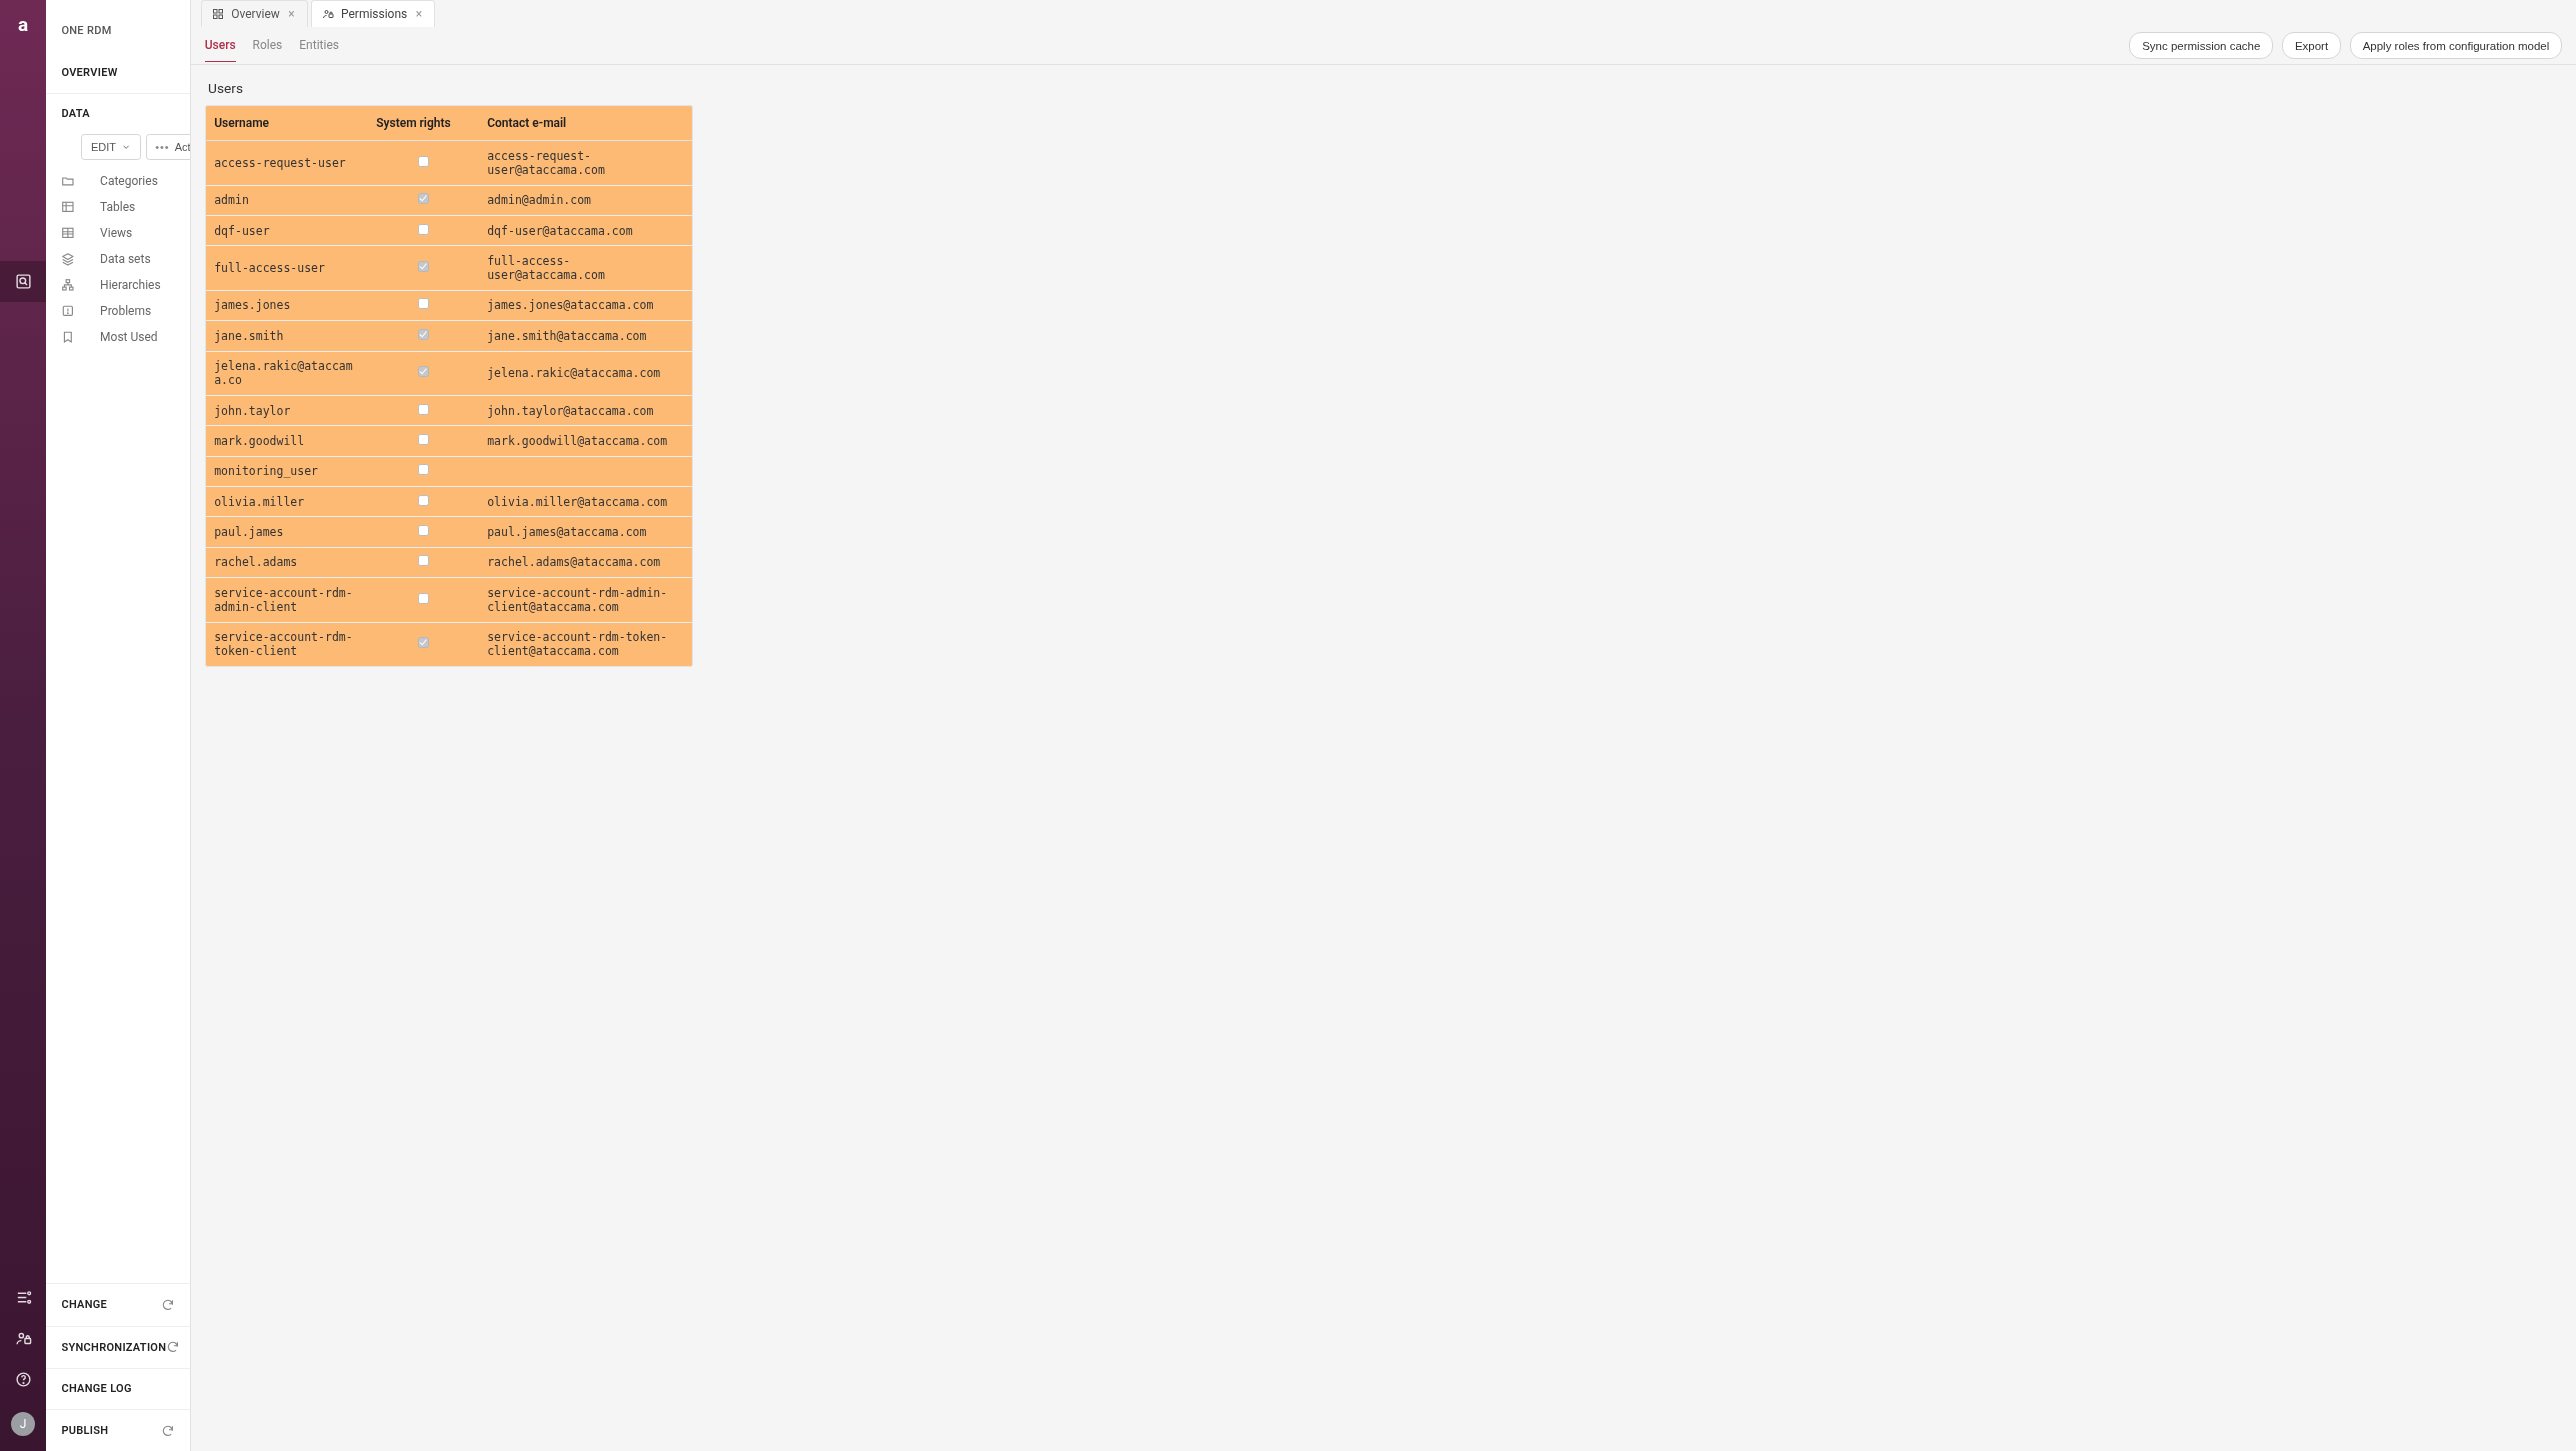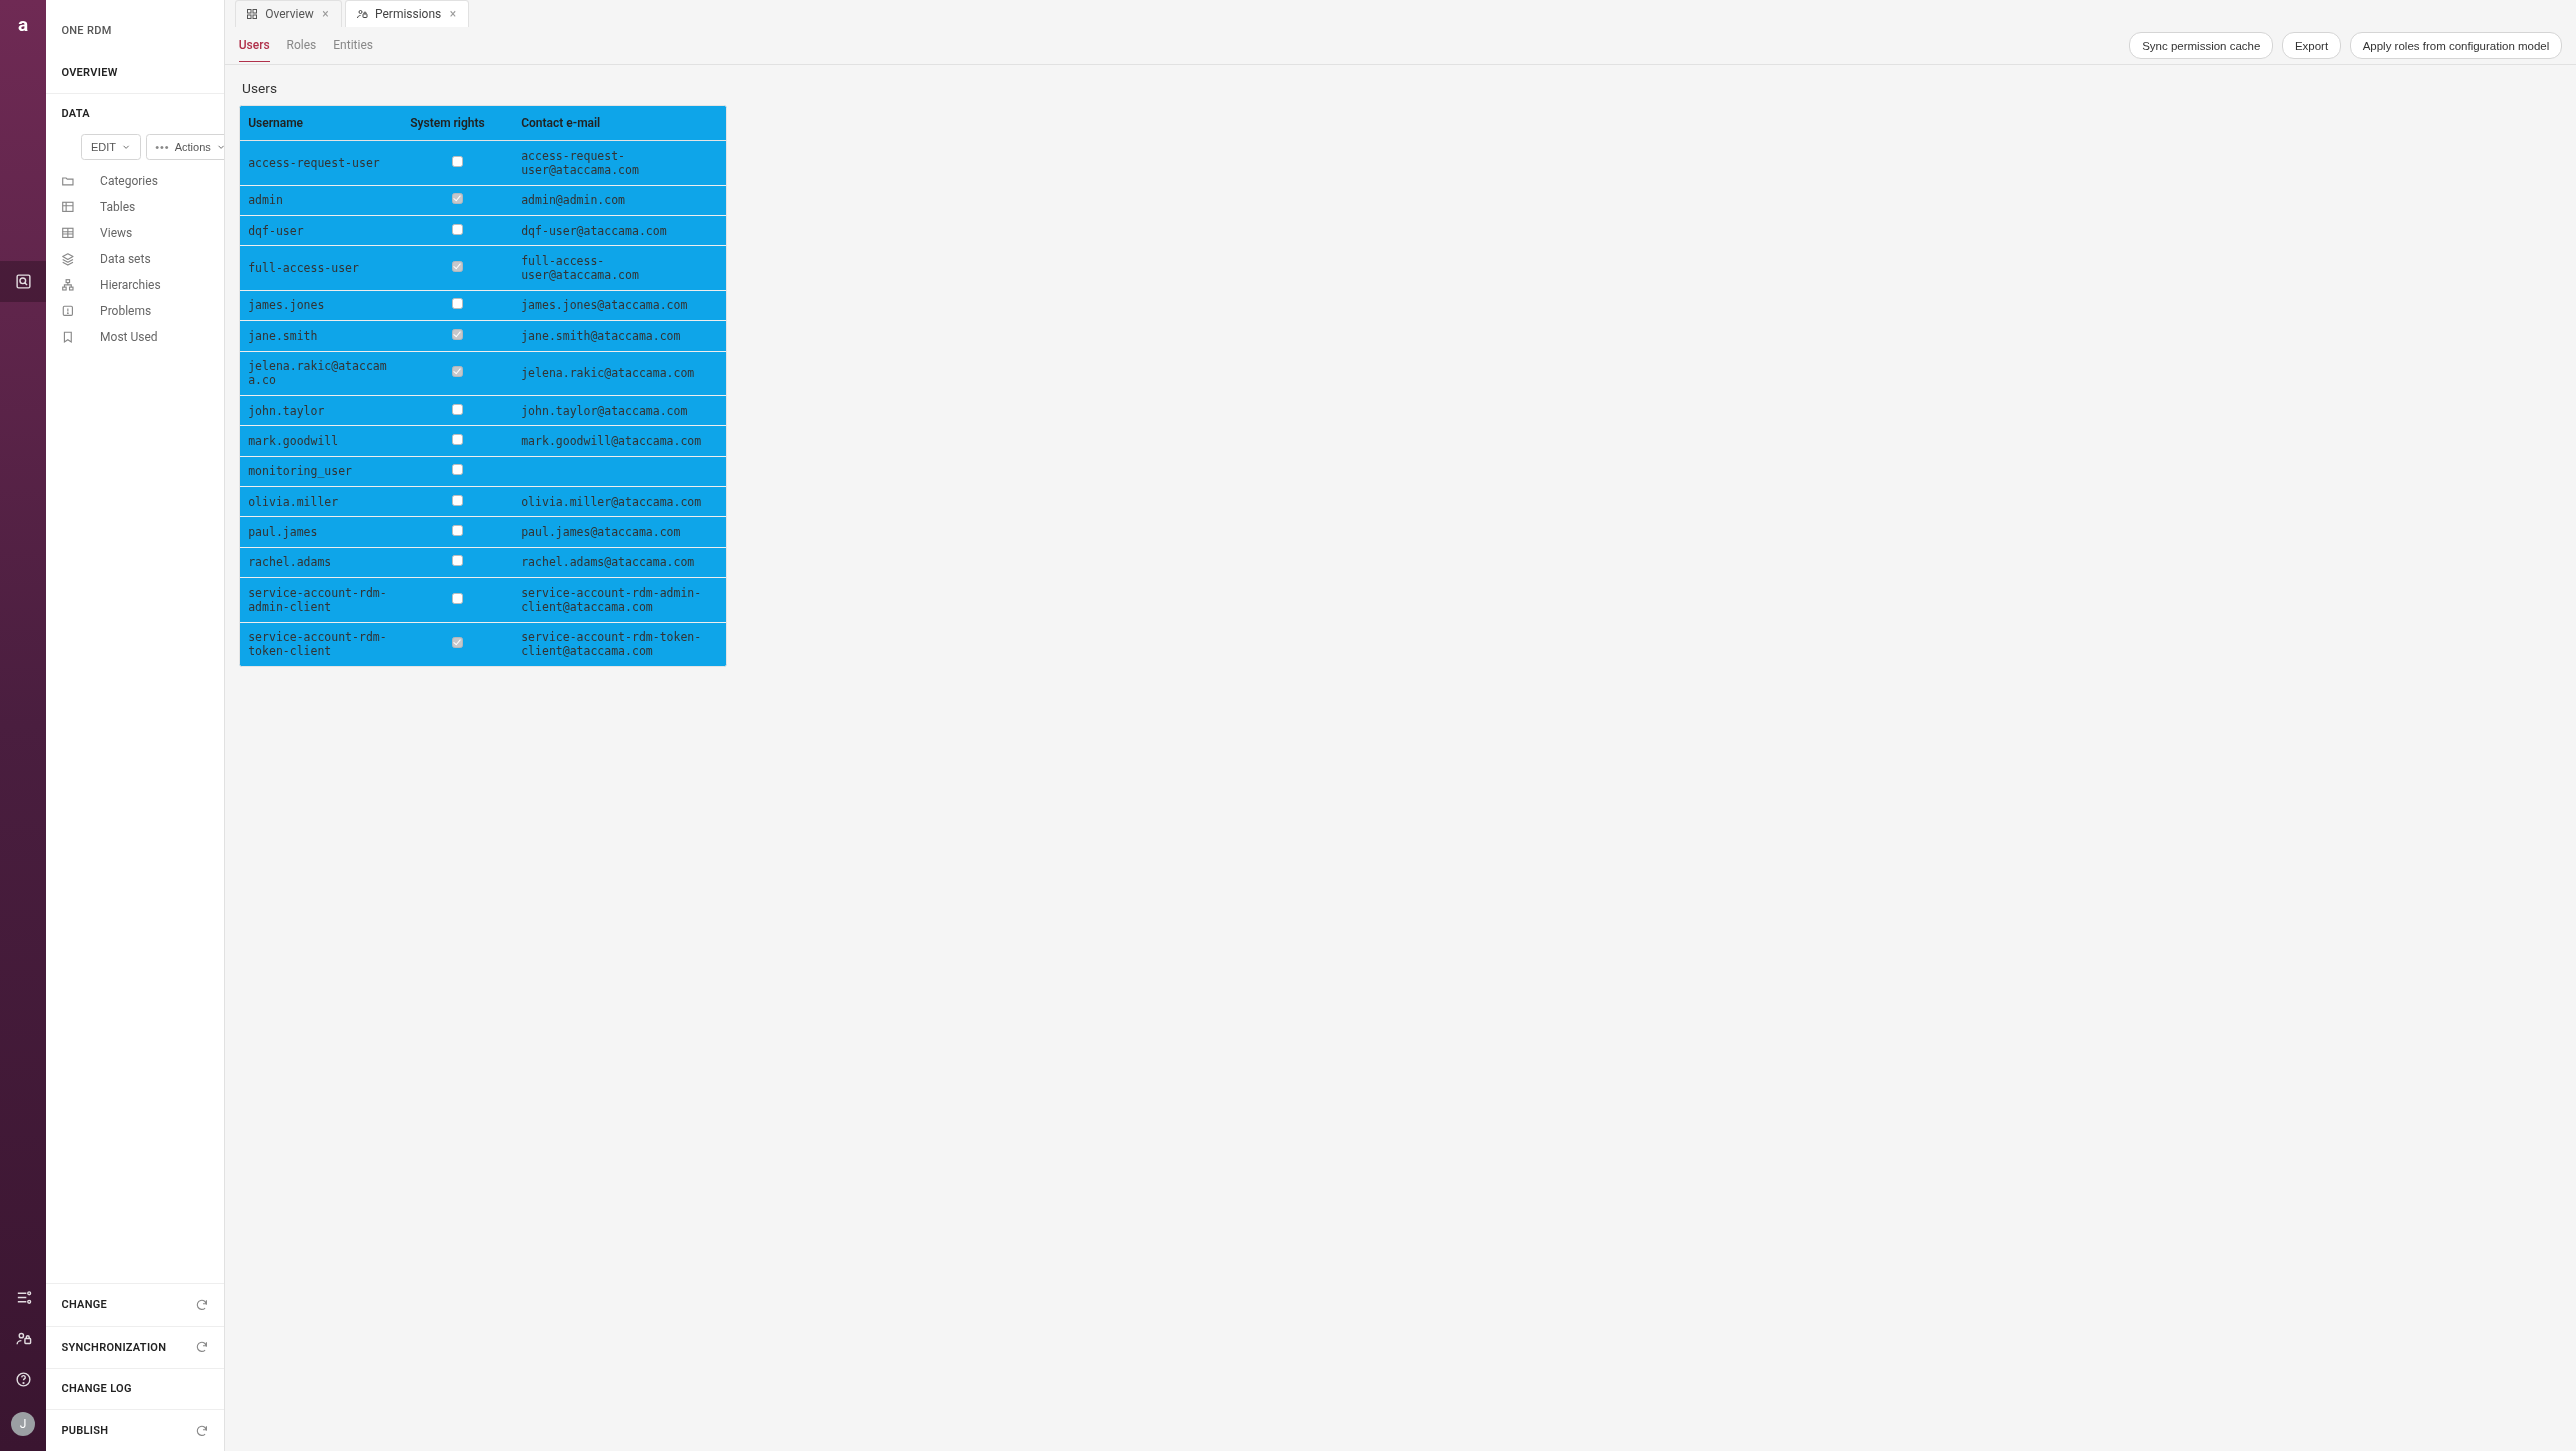--- a/index.html
+++ b/index.html
@@ -10,21 +10,21 @@
 
 
 .rail { width: 46px; background: linear-gradient(180deg,#6f2a54 0%,#4a1e3f 50%,#3a1530 100%); display: flex; flex-direction: column; align-items: center; padding-top: 15.4px; }
 .rail .logo { width: 24px; height: 24px; border-radius: 5.1px; color: #fff; font-weight: 700; font-size: 19px; text-align: center; line-height: 20.5px; }
 .rail .spacer { flex: 1; }
 .rail .rail-icon { width: 46px; height: 41px; display: flex; align-items: center; justify-content: center; color: rgba(255,255,255,.85); cursor: pointer; }
 .rail .rail-icon.active { background: rgba(0,0,0,.25); }
 .rail .avatar { width: 24px; height: 24px; border-radius: 12px; background: #9b9fa3; color: #fff; font-size: 12px; display: flex; align-items: center; justify-content: center; margin: 12px 0 15.4px; cursor: pointer; }
 
 
-.sidebar { width: 179px; background: #fff; border-right: 0.9px solid #e1e1e1; display: flex; flex-direction: column; overflow-y: auto; }
+.sidebar { width: 145px; background: #fff; border-right: 0.9px solid #e1e1e1; display: flex; flex-direction: column; overflow-y: auto; }
 .sb-title { padding: 24px 15.4px 15.4px; font-size: 11px; color: #555; font-weight: 500; letter-spacing: 0.3px; }
 .sb-head { padding: 13.7px 15.4px; font-size: 11px; font-weight: 600; color: #222; letter-spacing: 0.3px; border-top: 0.9px solid #eee; display: flex; align-items: center; cursor: pointer; }
 .sb-head.first { border-top: none; }
 .sb-head .sync { margin-left: auto; color: #888; }
 .sb-sub { padding: 0 15.4px 8.5px; }
 .sb-btns { display: flex; gap: 5.1px; margin-bottom: 8.5px; padding-left: 20px; }
 .sb-btn { border: 0.9px solid #d5d5d5; border-radius: 3.4px; background: #fff; height: 25.6px; padding: 0 8.5px; font-size: 11px; color: #555; display: inline-flex; align-items: center; gap: 5.1px; cursor: pointer; }
 .sb-item { display: flex; align-items: center; gap: 25px; padding: 6px 0; color: #666; cursor: pointer; font-size: 12px; }
 .sb-item svg { color: #888; flex: none; }
 
@@ -37,21 +37,21 @@
 
 .toolbar { height: 38px; background: #f5f5f5; border-bottom: 0.9px solid #e1e1e1; display: flex; align-items: center; padding: 0 13.7px; }
 .subtabs { display: flex; gap: 17px; }
 .subtab { font-size: 12px; color: #888; padding: 8.5px 0; cursor: pointer; border-bottom: 1.7px solid transparent; }
 .subtab.active { color: #b0304a; border-bottom-color: #b0304a; font-weight: 500; }
 .toolbar-spacer { flex: 1; }
 .tb-btn { background: #fff; border: 0.9px solid #d5d5d5; border-radius: 12px; height: 27px; padding: 0 12px; font-size: 11.5px; color: #333; margin-left: 8.5px; cursor: pointer; }
 
 .content { flex: 1; overflow: auto; padding: 12px 13.7px 20.5px; background: #f5f5f5; }
 .panel-title { font-size: 13.7px; color: #333; margin: 3.4px 3.4px 8.5px; }
-.panel { background: #0ea5e9; border: 0.9px solid #e4e4e4; border-radius: 2.6px; width: 488px; }
+.panel { background: #fdba74; border: 0.9px solid #e4e4e4; border-radius: 2.6px; width: 488px; }
 
 table { width: 100%; border-collapse: collapse; table-layout: fixed; }
 th { text-align: left; font-weight: 600; font-size: 12px; color: #222; padding: 10.2px 8.5px; border-bottom: 0.9px solid #e4e4e4; }
 td { padding: 7.7px 8.5px; border-bottom: 0.9px solid #eee; font-family: ui-monospace, SFMono-Regular, Menlo, Consolas, monospace; font-size: 11.5px; color: #333; vertical-align: middle; word-wrap: break-word; overflow-wrap: break-word; }
 tr:last-child td { border-bottom: none; }
 td.center { text-align: center; }
 .cb { display: inline-block; width: 11px; height: 11px; border: 0.9px solid #bcbcbc; border-radius: 2.6px; background: #fff; position: relative; }
 .cb.on { background: #c5c7cb; border-color: #b5b7bb; }
 .cb.on::after { content: ""; position: absolute; left: 2.6px; top: 0px; width: 3.4px; height: 6px; border: solid #fff; border-width: 0 1.7px 1.7px 0; transform: rotate(40deg); }
 

